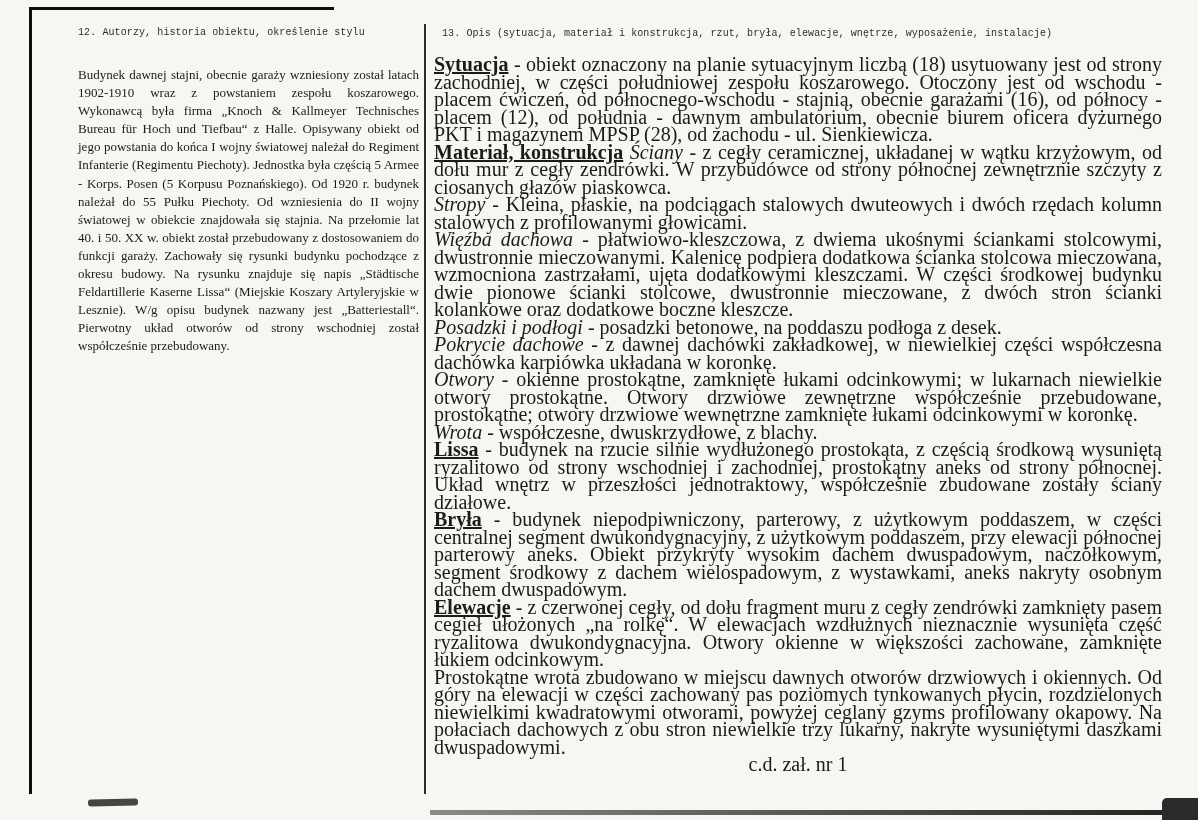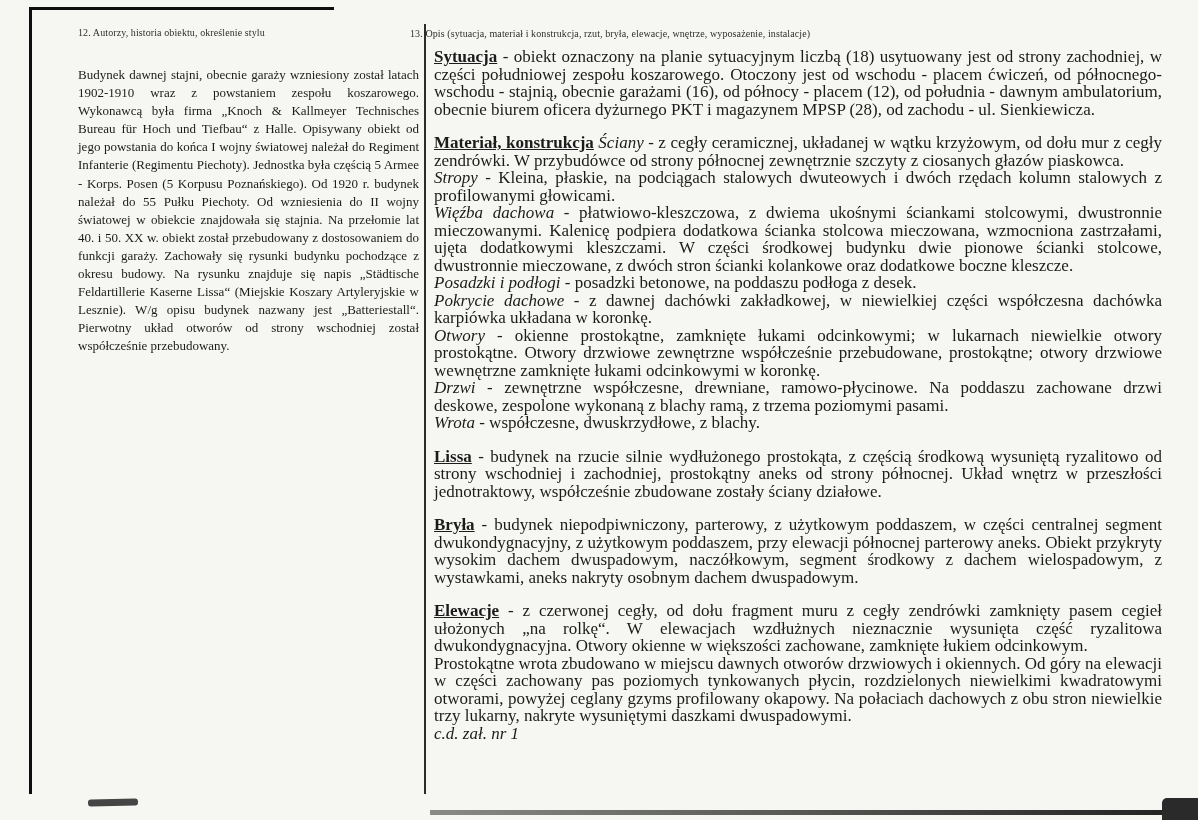--- a/index.html
+++ b/index.html
@@ -6,42 +6,42 @@
   body {
     width: 1198px; height: 820px;
     position: relative;
     background: #f6f6f2;
     font-family: "Liberation Serif", serif;
     color: #1b1b1b;
     overflow: hidden;
   }
   .caption {
     position: absolute;
-    font-family: Liberation Serif, serif;
+    font-family: Liberation Mono, monospace;
     font-size: 10px;
     color: #2e2e2e;
     letter-spacing: 0.1px;
   }
   #left-caption  { left: 78px;  top: 27px; }
-  #right-caption { left: 410px; top: 28px; }
+  #right-caption { left: 442px; top: 28px; }
 
   #left-body {
     position: absolute;
     left: 78px; top: 66px; width: 341px;
     font-size: 13px; line-height: 18.1px;
     text-align: justify;
   }
   #right-body {
     position: absolute;
-    left: 434px; top: 48px; width: 728px;
-    font-size: 17px; line-height: 17.5px;
+    left: 434px; top: 56px; width: 728px;
+    font-size: 20px; line-height: 17.5px;
     text-align: justify;
   }
   #right-body p { margin: 0; }
-  #right-body p.gap { margin-top: 16px; }
+  #right-body p.gap { margin-top: 0; }
 
   .bu { font-weight: bold; text-decoration: underline; }
   .it { font-style: italic; }
 
   .divider {
     position: absolute;
     left: 424px; top: 24px;
     width: 2px; height: 770px;
     background: #2c2c2c;
   }
@@ -71,21 +71,21 @@
     width: 768px; height: 5px;
     background: linear-gradient(to right, #8a8a88, #1f1f1f);
   }
   .smudge-3 {
     position: absolute;
     left: 1162px; top: 798px;
     width: 36px; height: 22px;
     background: #2a2a2a;
     border-radius: 5px 0 0 0;
   }
-  #footer { margin-top: 3px; text-align: left; font-style: italic; }
+  #footer { margin-top: 3px; text-align: center; }
 </style>
 </head>
 <body>
 
 <div class="edge-left"></div>
 <div class="edge-top"></div>
 <div class="divider"></div>
 <div class="smudge-1"></div>
 <div class="smudge-2"></div>
 <div class="smudge-3"></div>
@@ -107,21 +107,20 @@
   <p><span class="it">Więźba dachowa</span><span> - płatwiowo-kleszczowa, z dwiema ukośnymi ściankami stolcowymi, dwustronnie mieczowanymi. Kalenicę podpiera dodatkowa ścianka stolcowa mieczowana, wzmocniona zastrzałami, ujęta dodatkowymi kleszczami. W części środkowej budynku dwie pionowe ścianki stolcowe, dwustronnie mieczowane, z dwóch stron ścianki kolankowe oraz dodatkowe boczne kleszcze.</span></p>
 
   <p><span class="it">Posadzki i podłogi</span><span> - posadzki betonowe, na poddaszu podłoga z desek.</span></p>
 
   <p><span class="it">Pokrycie dachowe</span><span> - z dawnej dachówki zakładkowej, w niewielkiej części współczesna dachówka karpiówka układana w koronkę.</span></p>
 
 
   <p><span class="it">Otwory</span><span> - okienne prostokątne, zamknięte łukami odcinkowymi; w lukarnach niewielkie otwory prostokątne. Otwory drzwiowe zewnętrzne współcześnie przebudowane, prostokątne; otwory drzwiowe wewnętrzne zamknięte łukami odcinkowymi w koronkę.</span></p>
 
 
-  <p><span class="it">Drzwi</span><span> - zewnętrzne współczesne, drewniane, ramowo-płycinowe. Na poddaszu zachowane drzwi deskowe, zespolone wykonaną z blachy ramą, z trzema poziomymi pasami.</span></p>
 
   <p><span class="it">Wrota</span><span> - współczesne, dwuskrzydłowe, z blachy.</span></p>
 
   <p class="gap"><span class="bu">Lissa</span><span> - budynek na rzucie silnie wydłużonego prostokąta, z częścią środkową wysuniętą ryzalitowo od strony wschodniej i zachodniej, prostokątny aneks od strony północnej. Układ wnętrz w przeszłości jednotraktowy, współcześnie zbudowane zostały ściany działowe.</span></p>
 
   <p class="gap"><span class="bu">Bryła</span><span> - budynek niepodpiwniczony, parterowy, z użytkowym poddaszem, w części centralnej segment dwukondygnacyjny, z użytkowym poddaszem, przy elewacji północnej parterowy aneks. Obiekt przykryty wysokim dachem dwuspadowym, naczółkowym, segment środkowy z dachem wielospadowym, z wystawkami, aneks nakryty osobnym dachem dwuspadowym.</span></p>
 
   <p class="gap"><span class="bu">Elewacje</span><span> - z czerwonej cegły, od dołu fragment muru z cegły zendrówki zamknięty pasem cegieł ułożonych „na rolkę“. W elewacjach wzdłużnych nieznacznie wysunięta część ryzalitowa dwukondygnacyjna. Otwory okienne w większości zachowane, zamknięte łukiem odcinkowym.</span></p>
 
   <p><span>Prostokątne wrota zbudowano w miejscu dawnych otworów drzwiowych i okiennych. Od góry na elewacji w części zachowany pas poziomych tynkowanych płycin, rozdzielonych niewielkimi kwadratowymi otworami, powyżej ceglany gzyms profilowany okapowy. Na połaciach dachowych z obu stron niewielkie trzy lukarny, nakryte wysuniętymi daszkami dwuspadowymi.</span></p>

